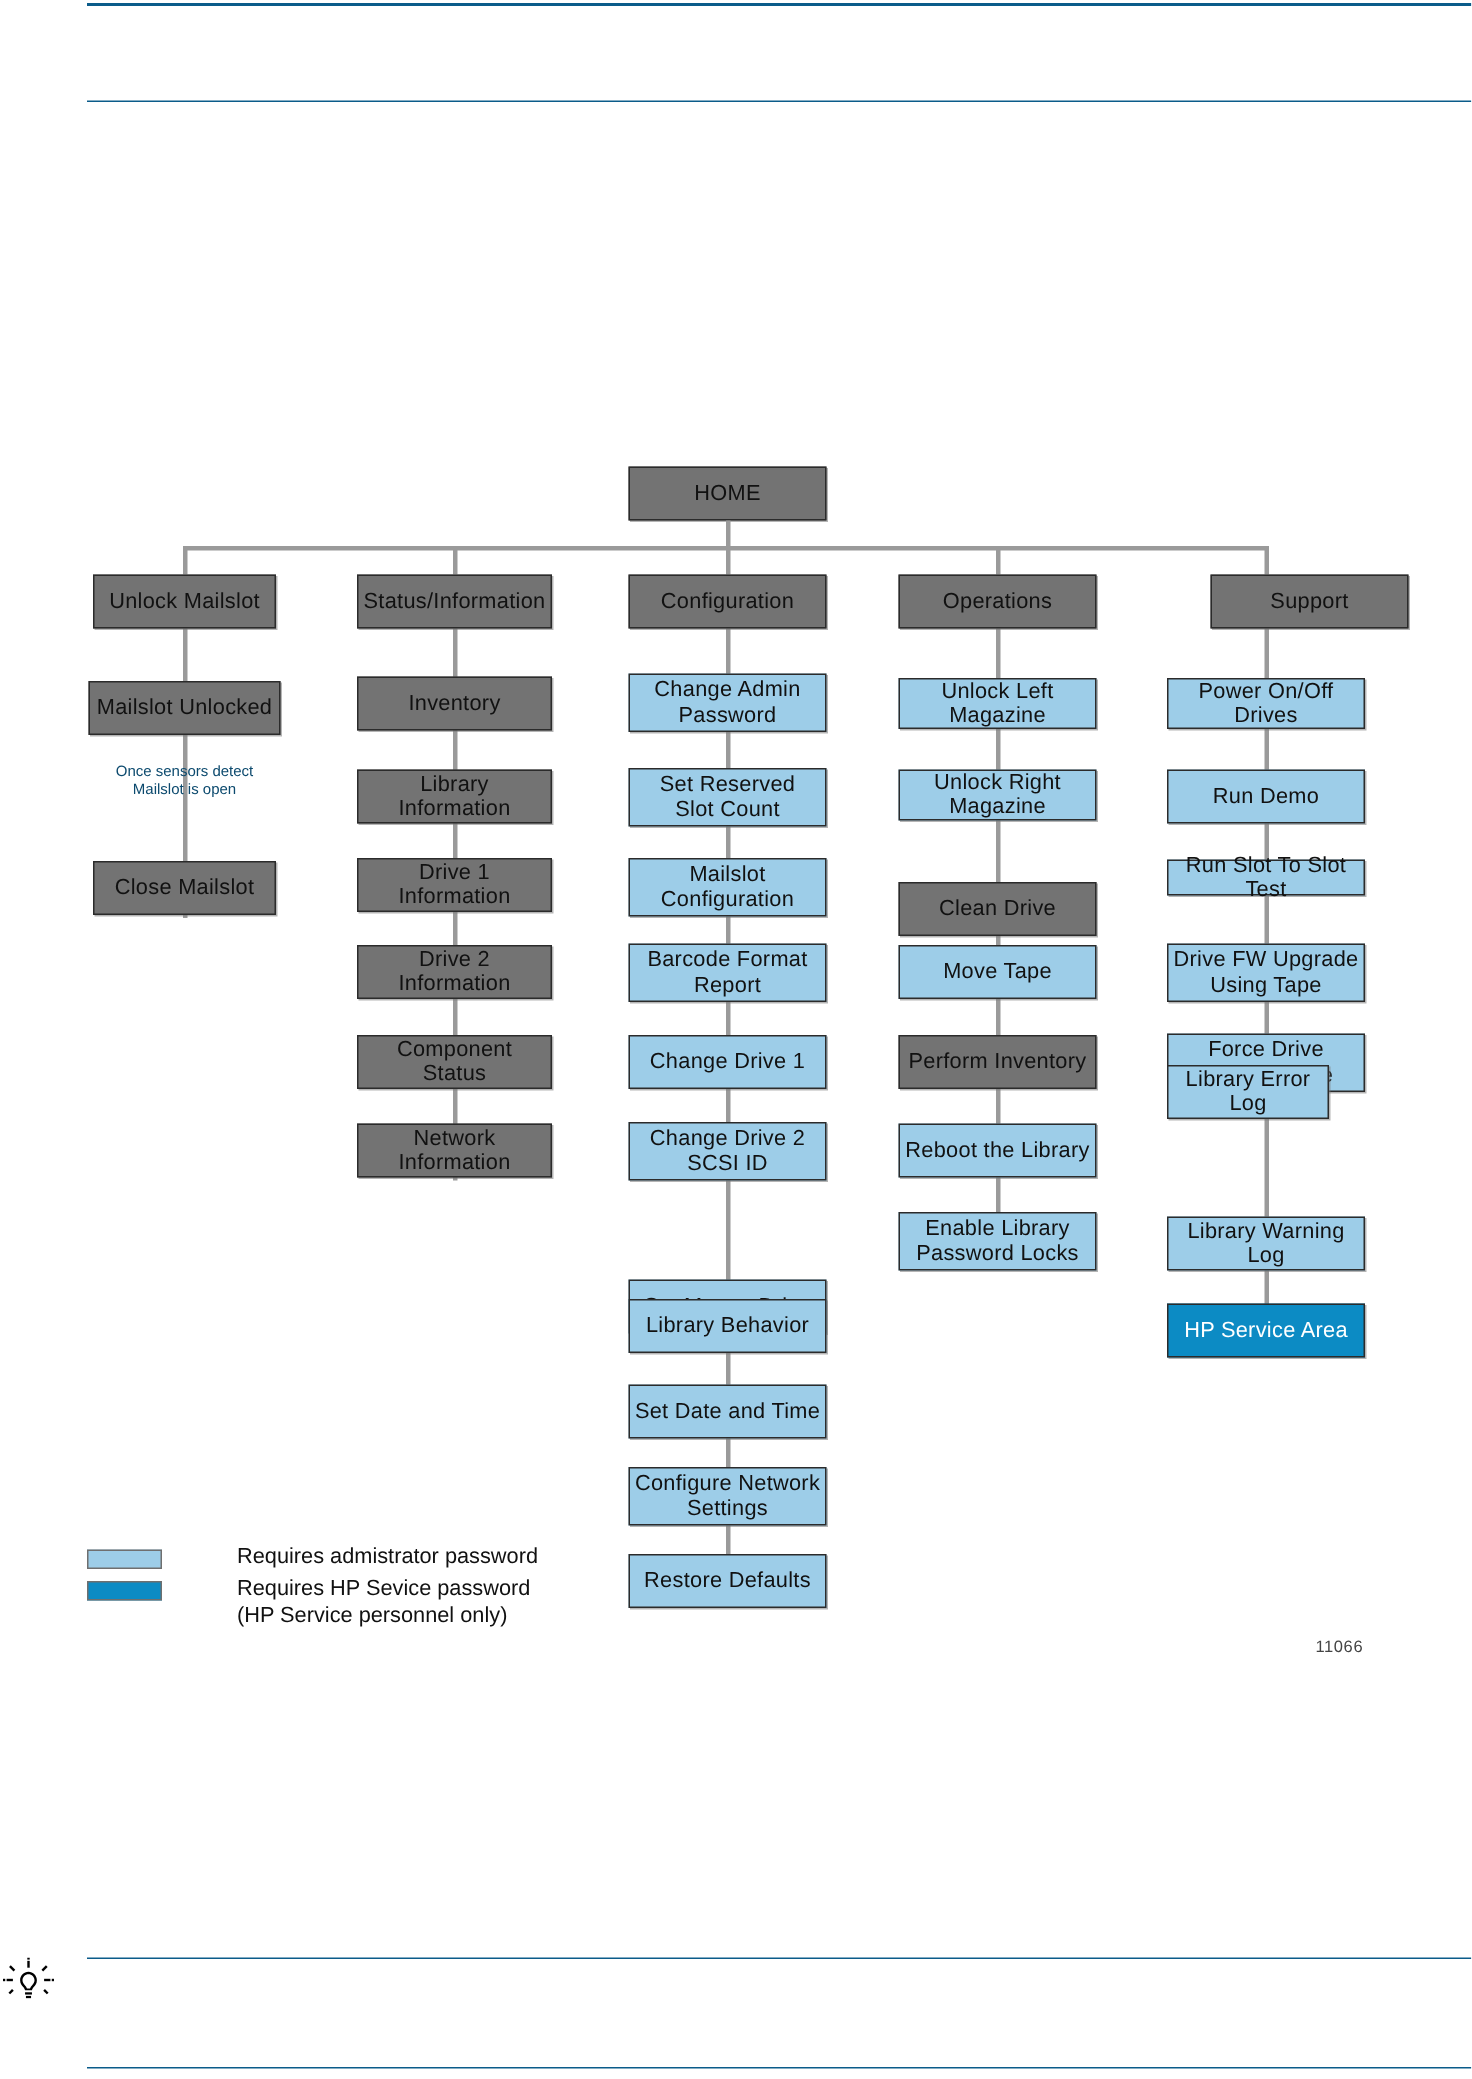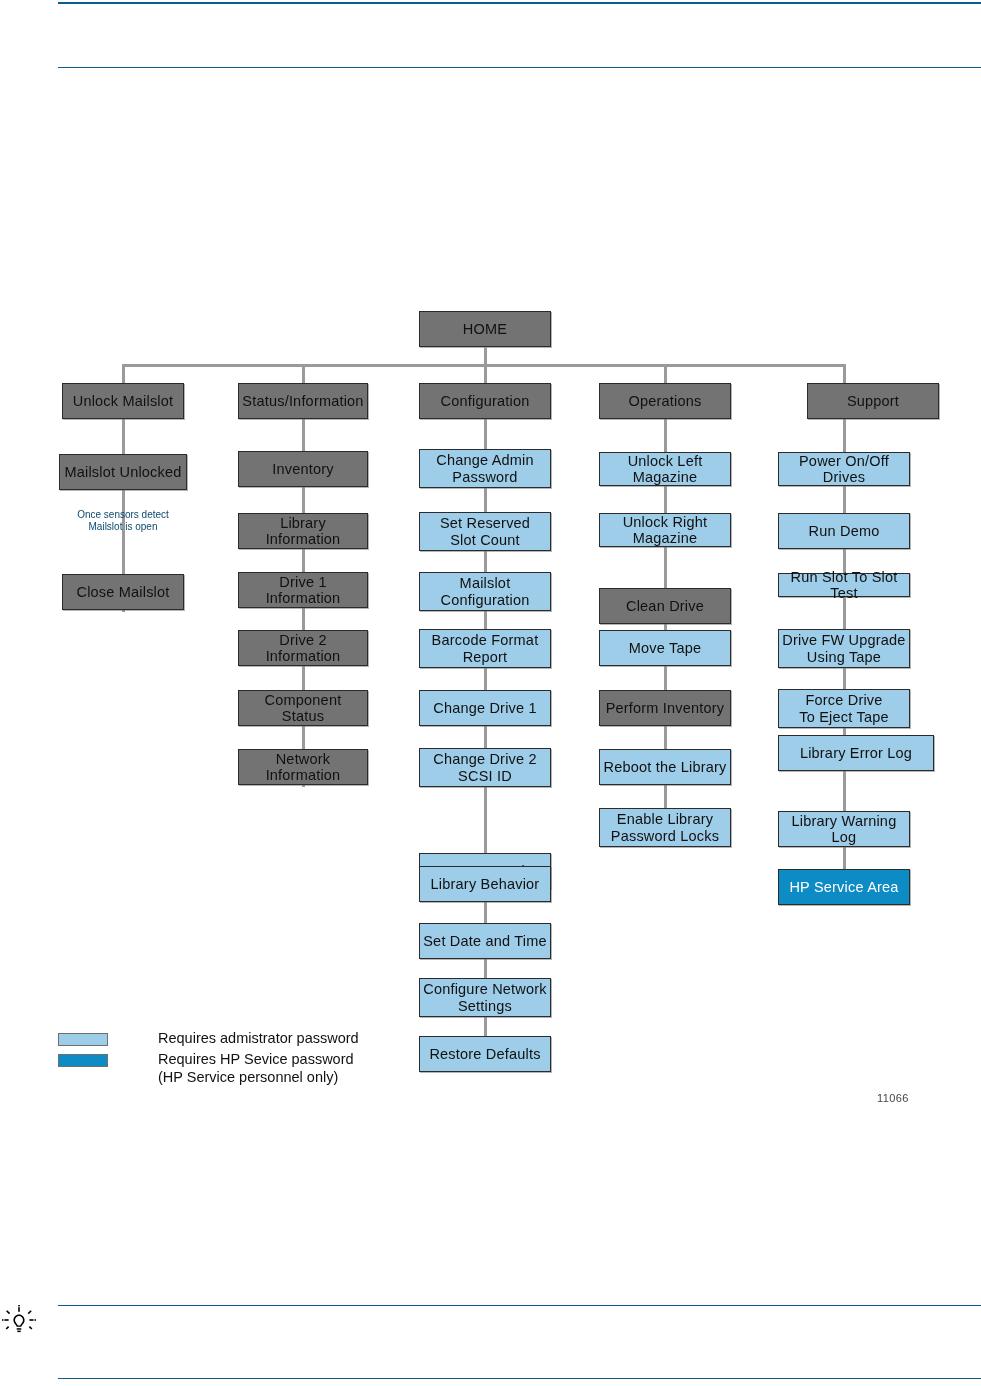--- a/index.html
+++ b/index.html
@@ -211,21 +211,21 @@
     <div class="conn conn-v" style="left:843px; top:419px; height:452px;"></div>
 
     <div class="node" style="left:778px; top:383px; width:132px; height:36px;margin-left:29px;">Support</div>
     <div class="node admin" style="left:778px; top:452px; width:132px; height:34px;">Power On/Off Drives</div>
     <div class="node admin" style="left:778px; top:513px; width:132px; height:36px;">Run Demo</div>
     <div class="node admin" style="left:778px; top:573px; width:132px; height:24px;">Run Slot To Slot Test</div>
     <div class="node admin" style="left:778px; top:629px; width:132px; height:39px;">Drive FW Upgrade
 Using Tape</div>
     <div class="node admin" style="left:778px; top:689px; width:132px; height:39px;">Force Drive
 To Eject Tape</div>
-    <div class="node admin" style="left:778px; top:735px; width:156px; height:36px;">Library Error Log</div>
+    <div class="node admin" style="left:778px; top:710px; width:108px; height:36px;">Library Error Log</div>
     <div class="node admin" style="left:778px; top:811px; width:132px; height:36px;">Library Warning Log</div>
     <div class="node service" style="left:778px; top:869px; width:132px; height:36px;">HP Service Area</div>
 
   </div>
 
   <div id="legend" style="left:58px; top:1030px; width:320px;">
     <div class="legend-row" style="left:0px; top:0px;">
       <div class="swatch admin"></div>
       <div class="legend-text">Requires admistrator password</div>
     </div>

